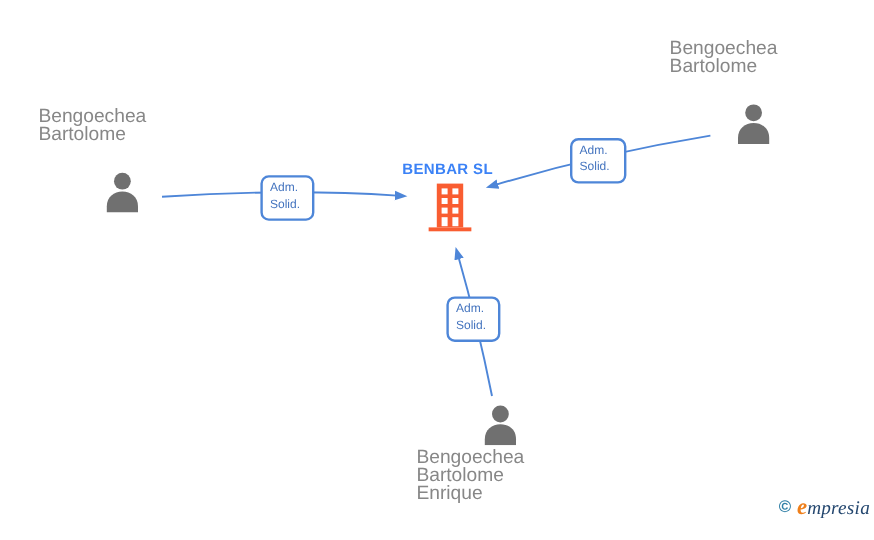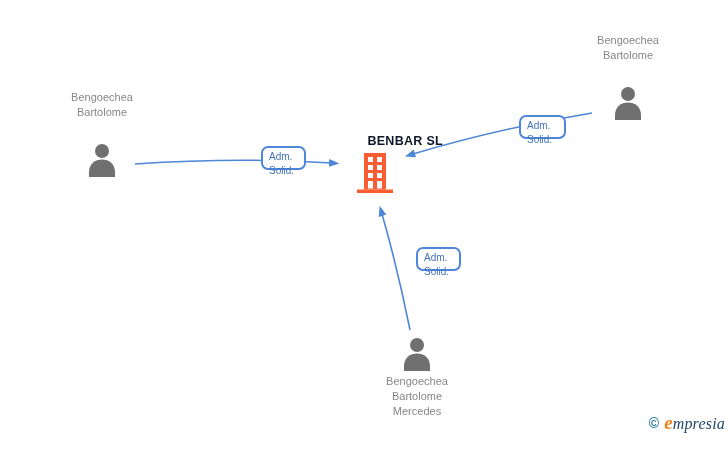--- a/index.html
+++ b/index.html
@@ -7,35 +7,35 @@
   body {
     width:728px; height:450px;
     font-family:"Liberation Sans", sans-serif;
     position:relative; overflow:hidden;
   }
   .stage { position:relative; width:728px; height:450px; background:#ffffff; }
 
   .edges { position:absolute; left:0; top:0; width:728px; height:450px; }
 
   .person-name {
-    position:absolute; width:140px; text-align:center;
-    font-size:11px; line-height:15px; color:#878787;
+    position:absolute; width:140px; text-align:left;
+    font-size:16px; line-height:15px; color:#878787;
   }
   .person-icon { position:absolute; width:34px; height:34px; }
 
   .company-label {
-    position:absolute; left:303px; top:134px; width:140px; text-align:right;
-    font-weight:bold; font-size:12.5px; letter-spacing:0.3px; color:#0f172a;
+    position:absolute; left:303px; top:134px; width:140px; text-align:center;
+    font-weight:bold; font-size:12.5px; letter-spacing:0.3px; color:#3b82f6;
   }
   .company-icon { position:absolute; left:357px; top:151px; width:36px; height:42px; }
 
   .label-box {
-    position:absolute; width:45px; height:24px;
+    position:absolute; width:45px; height:38px;
     background:#ffffff; border:2px solid #4E86D8; border-radius:7px;
-    padding:2px 0 0 6px; font-size:10px; line-height:14px; color:#4373BE;margin-left:44px;
+    padding:2px 0 0 6px; font-size:10px; line-height:14px; color:#4373BE;
   }
   .label-box div { white-space:nowrap; }
   .box-mercedes { left:217px; top:146px; }
   .box-elena    { left:475px; top:115px; width:47px; }
   .box-enrique  { left:372px; top:247px; }
 
   .np-mercedes { left:32px;  top:90px; }
   .ni-mercedes { left:85px;  top:143px; }
   .np-elena    { left:558px; top:33px; }
   .ni-elena    { left:611px; top:86px; }
@@ -108,21 +108,21 @@
     <path d="M4,34 v-5 c0,-8 6,-12.5 13,-12.5 s13,4.5 13,12.5 v5 z" fill="#707070"></path>
   </svg>
 
   <svg class="person-icon ni-enrique" viewBox="0 0 34 34" xmlns="http://www.w3.org/2000/svg">
     <circle cx="17" cy="8" r="7" fill="#707070"></circle>
     <path d="M4,34 v-5 c0,-8 6,-12.5 13,-12.5 s13,4.5 13,12.5 v5 z" fill="#707070"></path>
   </svg>
   <div class="person-name np-enrique">
     <div>Bengoechea</div>
     <div>Bartolome</div>
-    <div>Mercedes</div>
+    <div>Enrique</div>
   </div>
 
   <div class="label-box box-mercedes">
     <div>Adm.</div>
     <div>Solid.</div>
   </div>
   <div class="label-box box-elena">
     <div>Adm.</div>
     <div>Solid.</div>
   </div>

